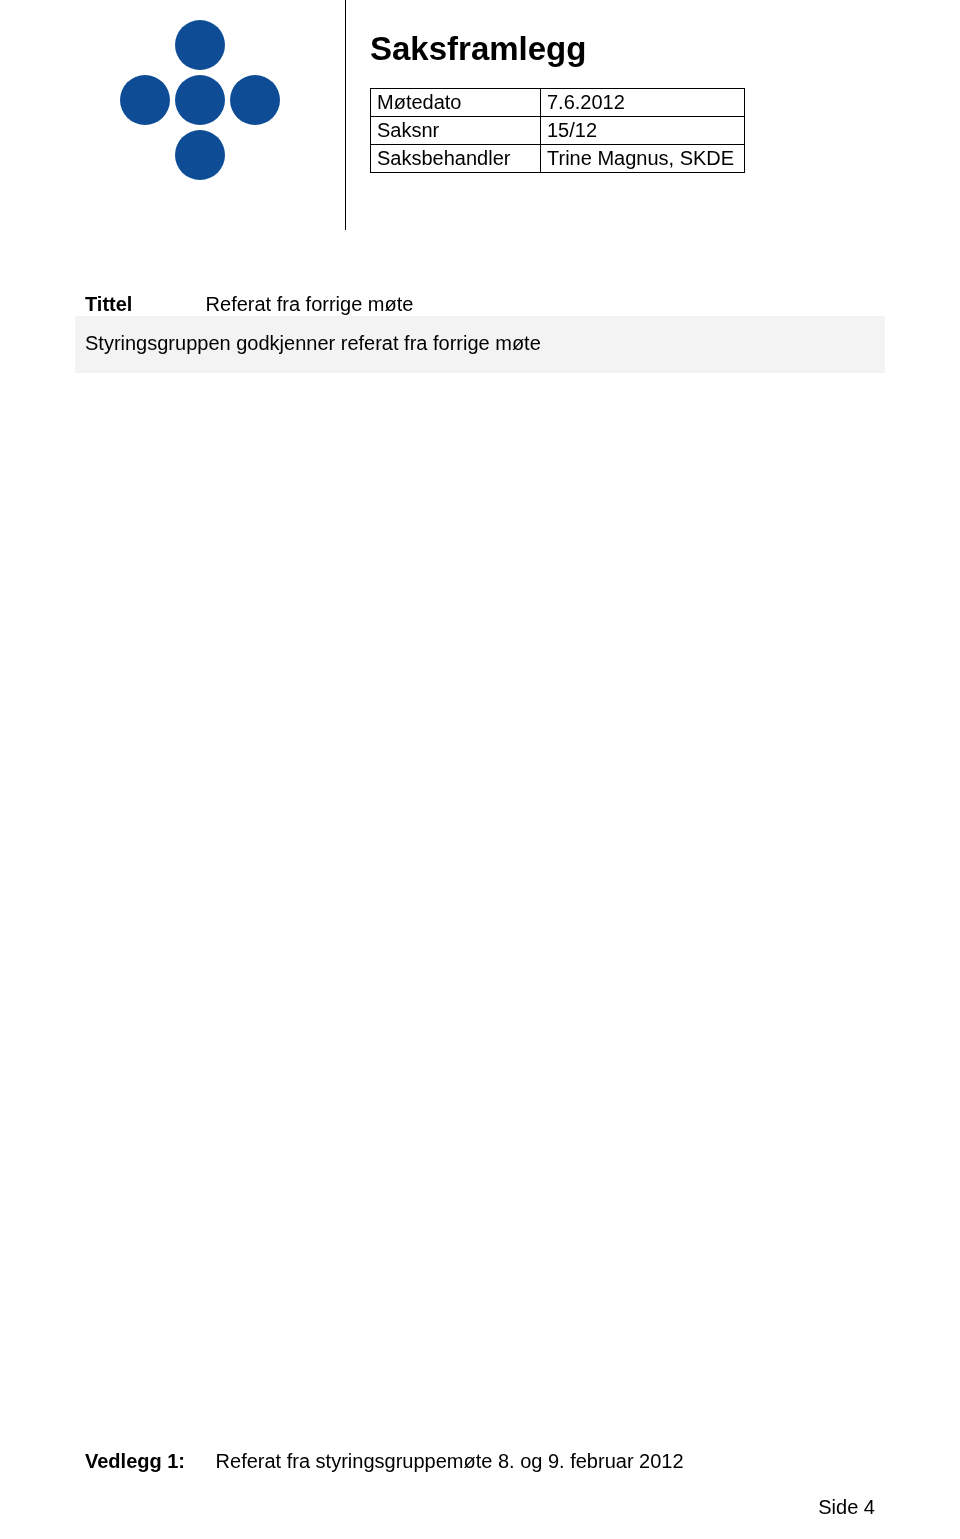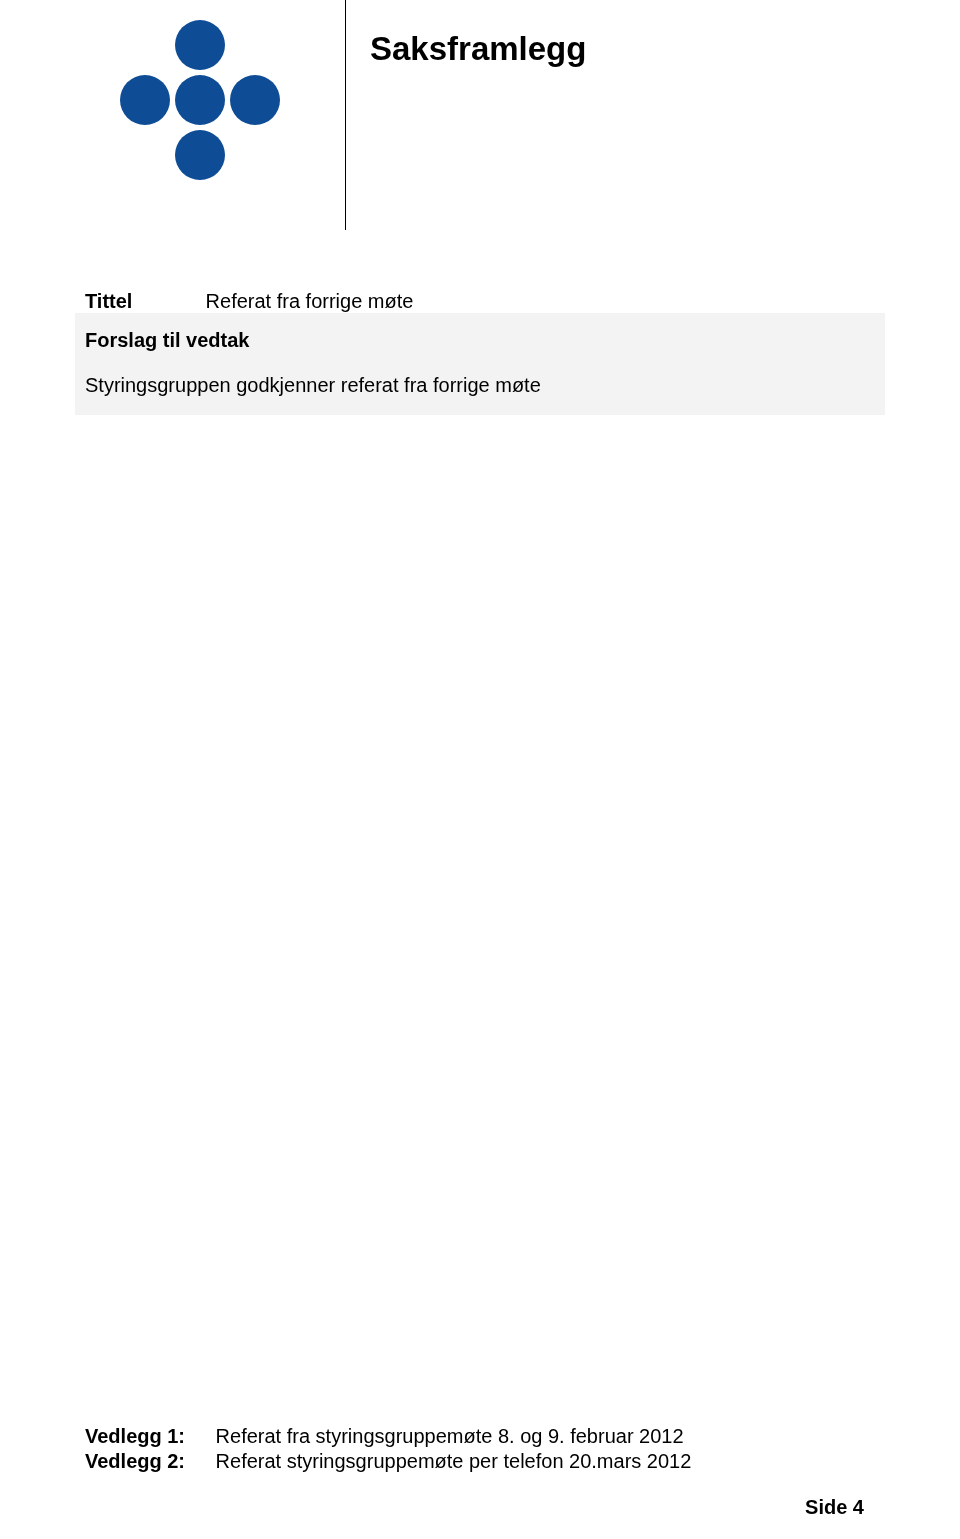--- a/index.html
+++ b/index.html
@@ -86,60 +86,70 @@
       margin-bottom: 2px;
     }
     .vedlegg-label {
       font-weight: bold;
       display: inline-block;
       width: 125px;
     }
     .page-footer {
       position: absolute;
       bottom: 20px;
-      right: 96px;
+      right: 85px;
       font-size: 20px;
-      font-weight: bold;
     }
   </style>
 </head>
 <body>
 
 <div class="logo">
   <svg width="220" height="200" viewBox="0 0 220 200">
     <circle cx="120" cy="25" r="25" fill="#0e4d96"></circle>
     <circle cx="65" cy="80" r="25" fill="#0e4d96"></circle>
     <circle cx="120" cy="80" r="25" fill="#0e4d96"></circle>
     <circle cx="175" cy="80" r="25" fill="#0e4d96"></circle>
     <circle cx="120" cy="135" r="25" fill="#0e4d96"></circle>
   </svg>
 </div>
 
 <div class="vertical-line"></div>
 
 <div class="header-section">
   <h1 class="main-title">Saksframlegg</h1>
+  <table class="meta-table">
+    <tbody>
+        <tr>
+      <td>Møtedato</td>
+      <td>7.6.2012</td>
+    </tr>
+    <tr>
+      <td>Saksnr</td>
+      <td>15/12</td>
+    </tr>
+    <tr>
+      <td>Saksbehandler</td>
+      <td>Trine Magnus, SKDE</td>
+    </tr>
+  </tbody>
+    </table>
 </div>
 
 <div class="content-section">
   <div class="title-row">
     <span class="title-label">Tittel</span>
     <span>Referat fra forrige møte</span>
   </div>
 
   <div class="forslag-block">
-    <div class="forslag-heading">Forslag til vedtak</div>
     <div class="forslag-body">Styringsgruppen godkjenner referat fra forrige møte</div>
   </div>
 </div>
 
 <div class="vedlegg-section">
   <div class="vedlegg-row">
     <span class="vedlegg-label">Vedlegg 1:</span>
     <span>Referat fra styringsgruppemøte 8. og 9. februar 2012</span>
   </div>
-  <div class="vedlegg-row">
-    <span class="vedlegg-label">Vedlegg 2:</span>
-    <span>Referat styringsgruppemøte per telefon 20.mars 2012</span>
-  </div>
 </div>
 
 <div class="page-footer">Side 4</div>
 
 </body></html>

